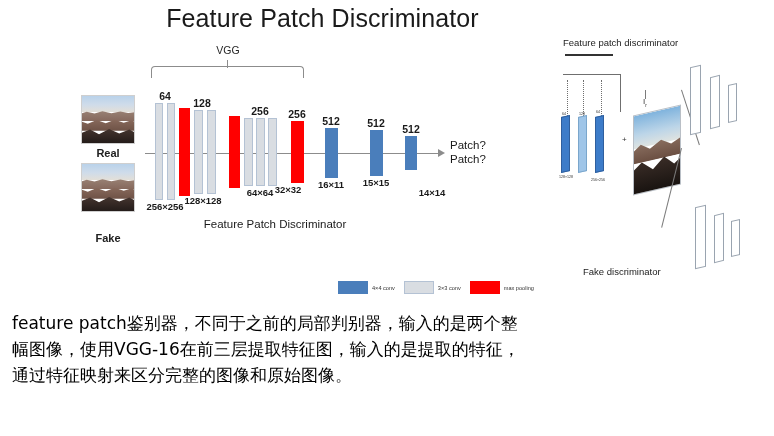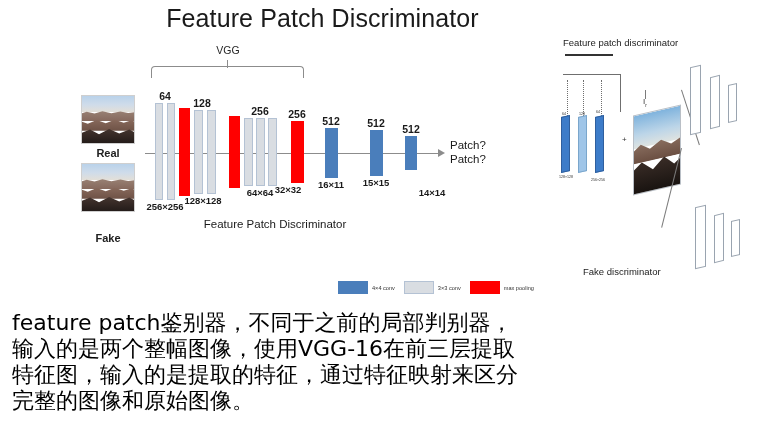--- a/index.html
+++ b/index.html
@@ -208,21 +208,21 @@
     position: absolute;
     border-left: 1px dotted #6f6f6f;
   }
   .rp-conn { position: absolute; background: #6f6f6f; }
 
   
   #body-text {
     position: absolute;
     left: 12px; top: 310px;
     width: 520px;
-    font-size: 22px;
+    font-size: 17px;
     line-height: 26px;
     color: #000;
     font-family: "DejaVu Sans", "Liberation Sans", sans-serif;
   }
 </style>
 </head>
 <body>
 
 <div id="slide-title">Feature Patch Discriminator</div>
 

